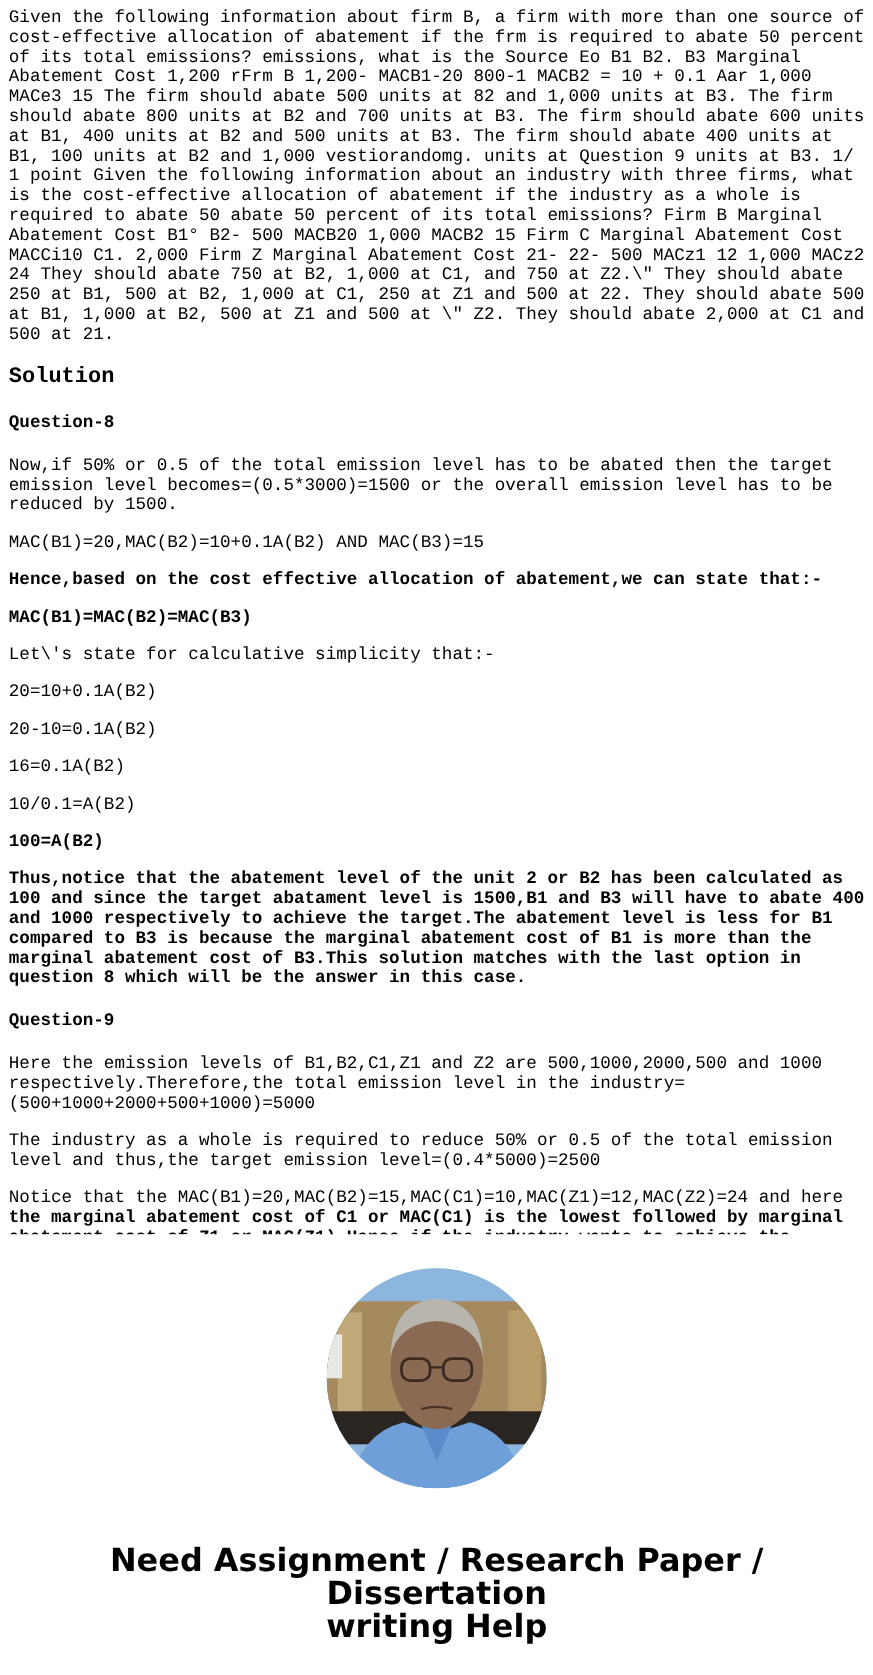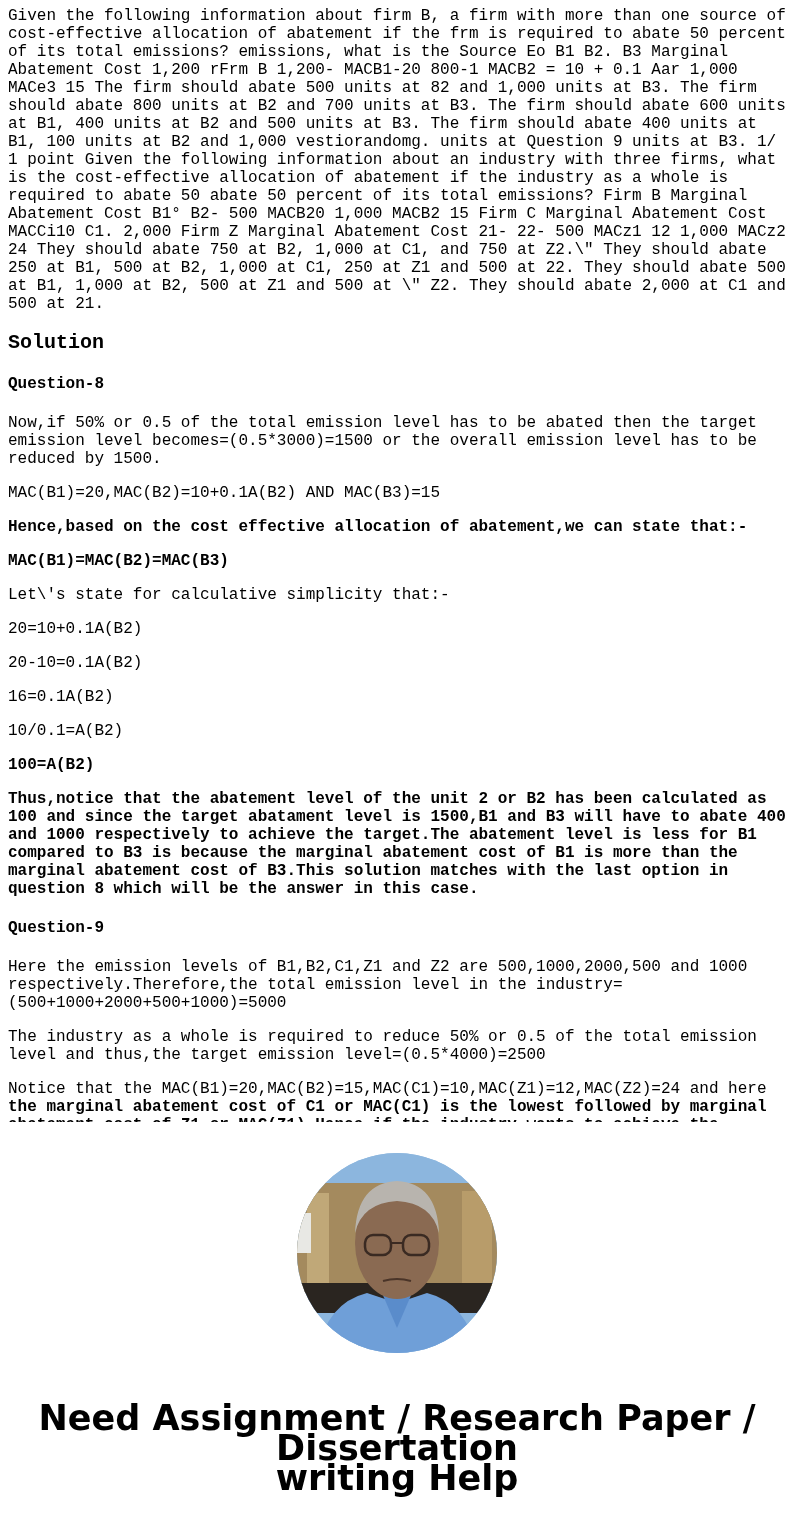--- a/index.html
+++ b/index.html
@@ -13,21 +13,21 @@
     .content h2 { font-size: 20px; font-weight: bold; margin: 19px 0 19px 0; line-height: 22px; }
     .content h3 { font-size: 16px; font-weight: bold; margin: 21px 0; }
     .b { font-weight: bold; }
     .photo {
       position: absolute; left: 297px; top: 1153px; width: 200px; height: 200px; border-radius: 50%;
       overflow: hidden; background: #8fb8e0;
     }
     .photo svg { display: block; }
     .footer {
       position: absolute; left: 0; top: 1403px; width: 794px; text-align: center;
-      font-family: "DejaVu Sans", sans-serif; font-weight: bold; font-size: 35px; line-height: 30px;
+      font-family: "DejaVu Sans", sans-serif; font-weight: bold; font-size: 29px; line-height: 30px;
     }
   </style>
 </head>
 <body>
 
 <div class="content">
   <p class="first">Given the following information about firm B, a firm with more than one source of cost-effective allocation of abatement if the frm is required to abate 50 percent of its total emissions? emissions, what is the Source Eo B1 B2. B3 Marginal Abatement Cost 1,200 rFrm B 1,200- MACB1-20 800-1 MACB2 = 10 + 0.1 Aar 1,000 MACe3 15 The firm should abate 500 units at 82 and 1,000 units at B3. The firm should abate 800 units at B2 and 700 units at B3. The firm should abate 600 units at B1, 400 units at B2 and 500 units at B3. The firm should abate 400 units at B1, 100 units at B2 and 1,000 vestiorandomg. units at Question 9 units at B3. 1/ 1 point Given the following information about an industry with three firms, what is the cost-effective allocation of abatement if the industry as a whole is required to abate 50 abate 50 percent of its total emissions? Firm B Marginal Abatement Cost B1° B2- 500 MACB20 1,000 MACB2 15 Firm C Marginal Abatement Cost MACCi10 C1. 2,000 Firm Z Marginal Abatement Cost 21- 22- 500 MACz1 12 1,000 MACz2 24 They should abate 750 at B2, 1,000 at C1, and 750 at Z2.\" They should abate 250 at B1, 500 at B2, 1,000 at C1, 250 at Z1 and 500 at 22. They should abate 500 at B1, 1,000 at B2, 500 at Z1 and 500 at \" Z2. They should abate 2,000 at C1 and 500 at 21.</p>
 
   <h2>Solution</h2>
 
@@ -39,21 +39,21 @@
   <p>Let\'s state for calculative simplicity that:-</p>
   <p>20=10+0.1A(B2)</p>
   <p>20-10=0.1A(B2)</p>
   <p>16=0.1A(B2)</p>
   <p>10/0.1=A(B2)</p>
   <p class="b">100=A(B2)</p>
   <p class="b">Thus,notice that the abatement level of the unit 2 or B2 has been calculated as 100 and since the target abatament level is 1500,B1 and B3 will have to abate 400 and 1000 respectively to achieve the target.The abatement level is less for B1 compared to B3 is because the marginal abatement cost of B1 is more than the marginal abatement cost of B3.This solution matches with the last option in question 8 which will be the answer in this case.</p>
 
   <h3>Question-9</h3>
   <p>Here the emission levels of B1,B2,C1,Z1 and Z2 are 500,1000,2000,500 and 1000 respectively.Therefore,the total emission level in the industry=(500+1000+2000+500+1000)=5000</p>
-  <p>The industry as a whole is required to reduce 50% or 0.5 of the total emission level and thus,the target emission level=(0.5*4000)=2500</p>
+  <p>The industry as a whole is required to reduce 50% or 0.5 of the total emission level and thus,the target emission level=(0.4*5000)=2500</p>
   <p><span>Notice that the MAC(B1)=20,MAC(B2)=15,MAC(C1)=10,MAC(Z1)=12,MAC(Z2)=24 and here </span><span class="b">the marginal abatement cost of C1 or MAC(C1) is the lowest followed by marginal abatement cost of Z1 or MAC(Z1).Hence,if the industry wants to achieve the emission level target of 2500 for minimum abatement cost,it will expectedly choose emission from C1 and Z1 which incurrs a total abatement cost={(10*2000)+(12*500)}=26,000.No other firm as mentioned here would incurr a total abatement cost as lower as this and attain the target abatement level or the emission level of 2500 as notice that the MAC for all other firms are all higher than those of C1 and Z1.</span></p>
   <p class="b">Hence,based on this logic of the most cost efficient allocation of abatement(by comparing the MACs of all the</p>
 </div>
 
 <div class="photo">
   <svg width="200" height="200" viewBox="0 0 200 200">
     <rect x="0" y="0" width="200" height="200" fill="#8cb6de"></rect>
     <rect x="0" y="30" width="200" height="110" fill="#a48a5e"></rect>
     <rect x="10" y="40" width="22" height="90" fill="#c0a878"></rect>
     <rect x="165" y="38" width="30" height="95" fill="#b89c6a"></rect>

